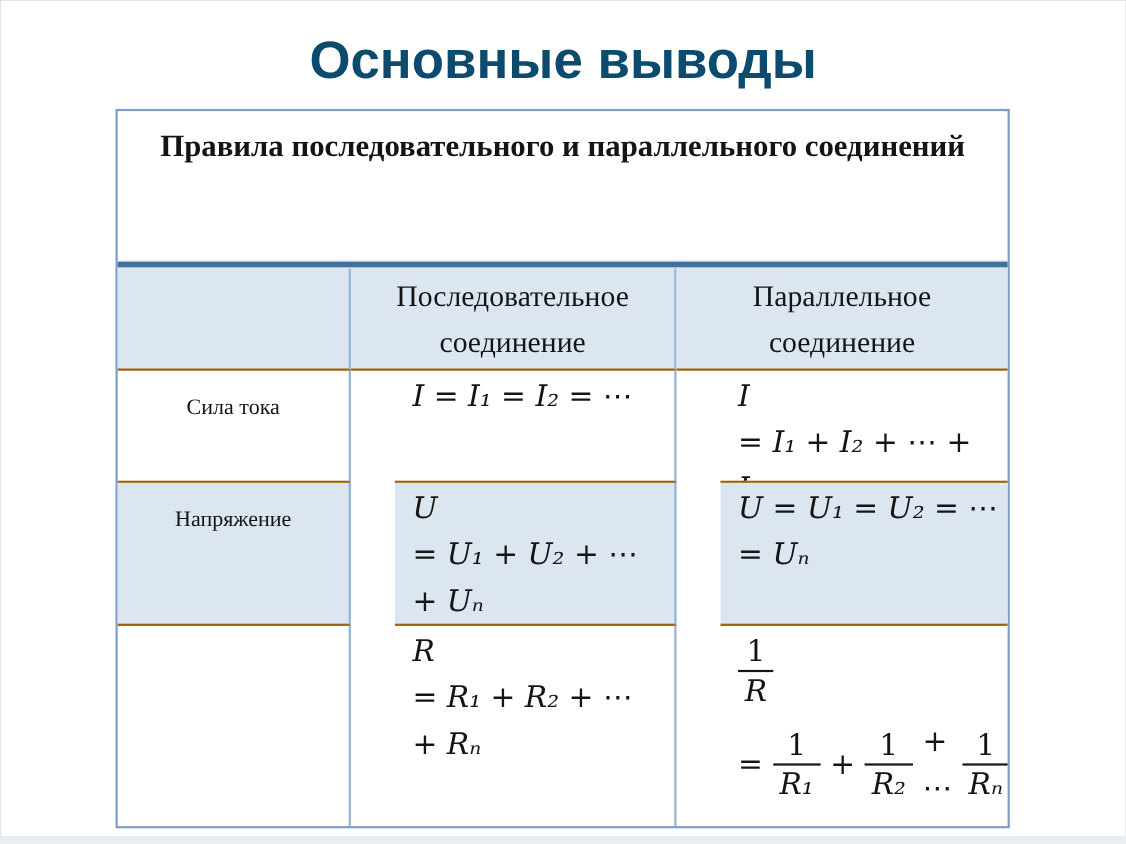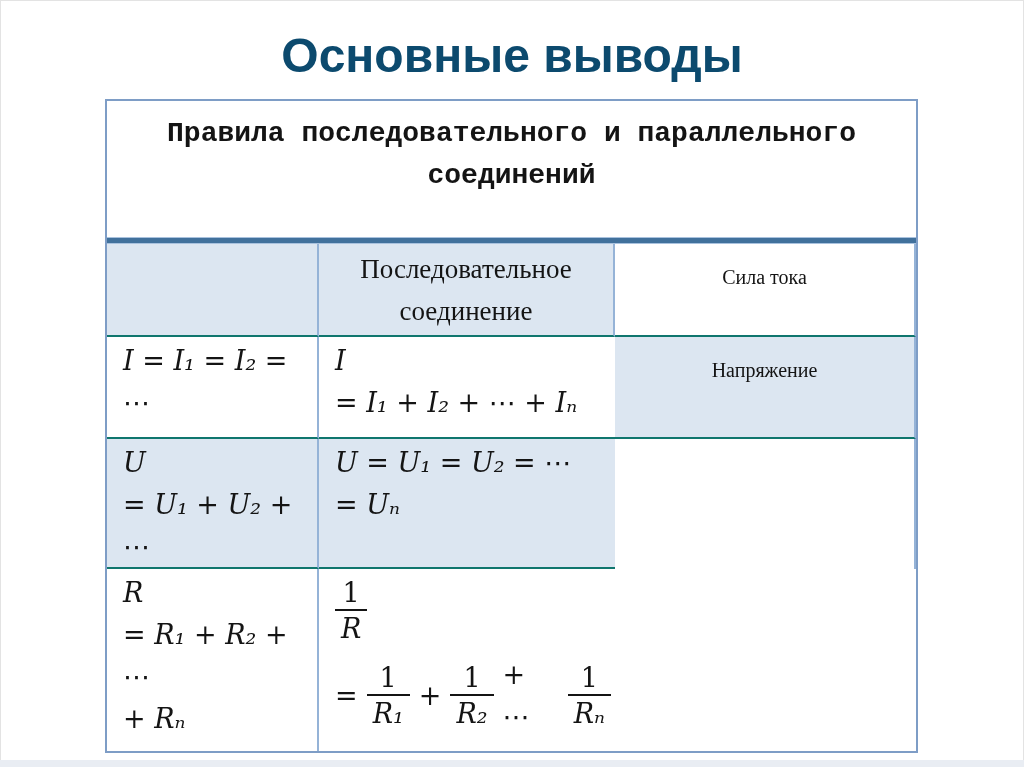--- a/index.html
+++ b/index.html
@@ -40,41 +40,40 @@
 
   .thead {
     height: 136px;
     box-sizing: border-box;
     padding: 12px 18px 0;
     text-align: center;
     font-weight: 700;
     font-size: 28px;
     line-height: 42px;
     color: #141414;
-    font-family: Liberation Mono, monospace;
   }
 
   .band {
     height: 7px;
     background: linear-gradient(180deg,
       #A9C2DE 0%, #A9C2DE 18%,
       #41719C 18%, #41719C 82%,
       #A9C2DE 82%, #A9C2DE 100%);
   }
 
   .grid {
     display: grid;
     grid-template-columns: 212px 296px 1fr;
     grid-template-rows: 93px 102px 130px 1fr;
     height: calc(100% - 143px);
   }
 
   .cell { box-sizing: border-box; overflow: hidden; }
   .v  { border-right: 2px solid #95B3D7; }
-  .hb { border-bottom: 2px solid #0f766e; }
+  .hb { border-bottom: 2px solid #a16207; }
   .fill { background: #DCE6F1; }
 
   .colhead {
     text-align: center;
     font-size: 27px;
     line-height: 42px;
     padding: 4px 10px 0;
     color: #141414;
   }
 
@@ -86,20 +85,21 @@
     color: #141414;
   }
 
   .formula {
     font-family: "DejaVu Serif", "DejaVu Sans", serif;
     font-style: italic;
     font-size: 27px;
     line-height: 42px;
     padding: 3px 4px 15px 16px;
     color: #141414;
+    margin-left: 40px;
   }
 
   .frac {
     display: inline-flex;
     flex-direction: column;
     align-items: center;
     text-align: center;
   }
   .frac .num {
     font-style: normal;
@@ -138,20 +138,21 @@
   <div class="table-wrap">
 
     <div class="thead">Правила последовательного и параллельного соединений</div>
 
     <div class="band"></div>
 
     <div class="grid">
 
       <div class="cell v hb fill"></div>
       <div class="cell v hb fill colhead">Последовательное соединение</div>
+      <div class="cell hb fill colhead">Параллельное соединение</div>
 
       <div class="cell v hb label-cell">
         <div>Сила тока</div>
       </div>
       <div class="cell v hb formula">
         <div>I = I₁ = I₂ = ⋯</div>
       </div>
       <div class="cell hb formula">
         <div>I</div>
         <div>= I₁ + I₂ + ⋯ + Iₙ</div>

